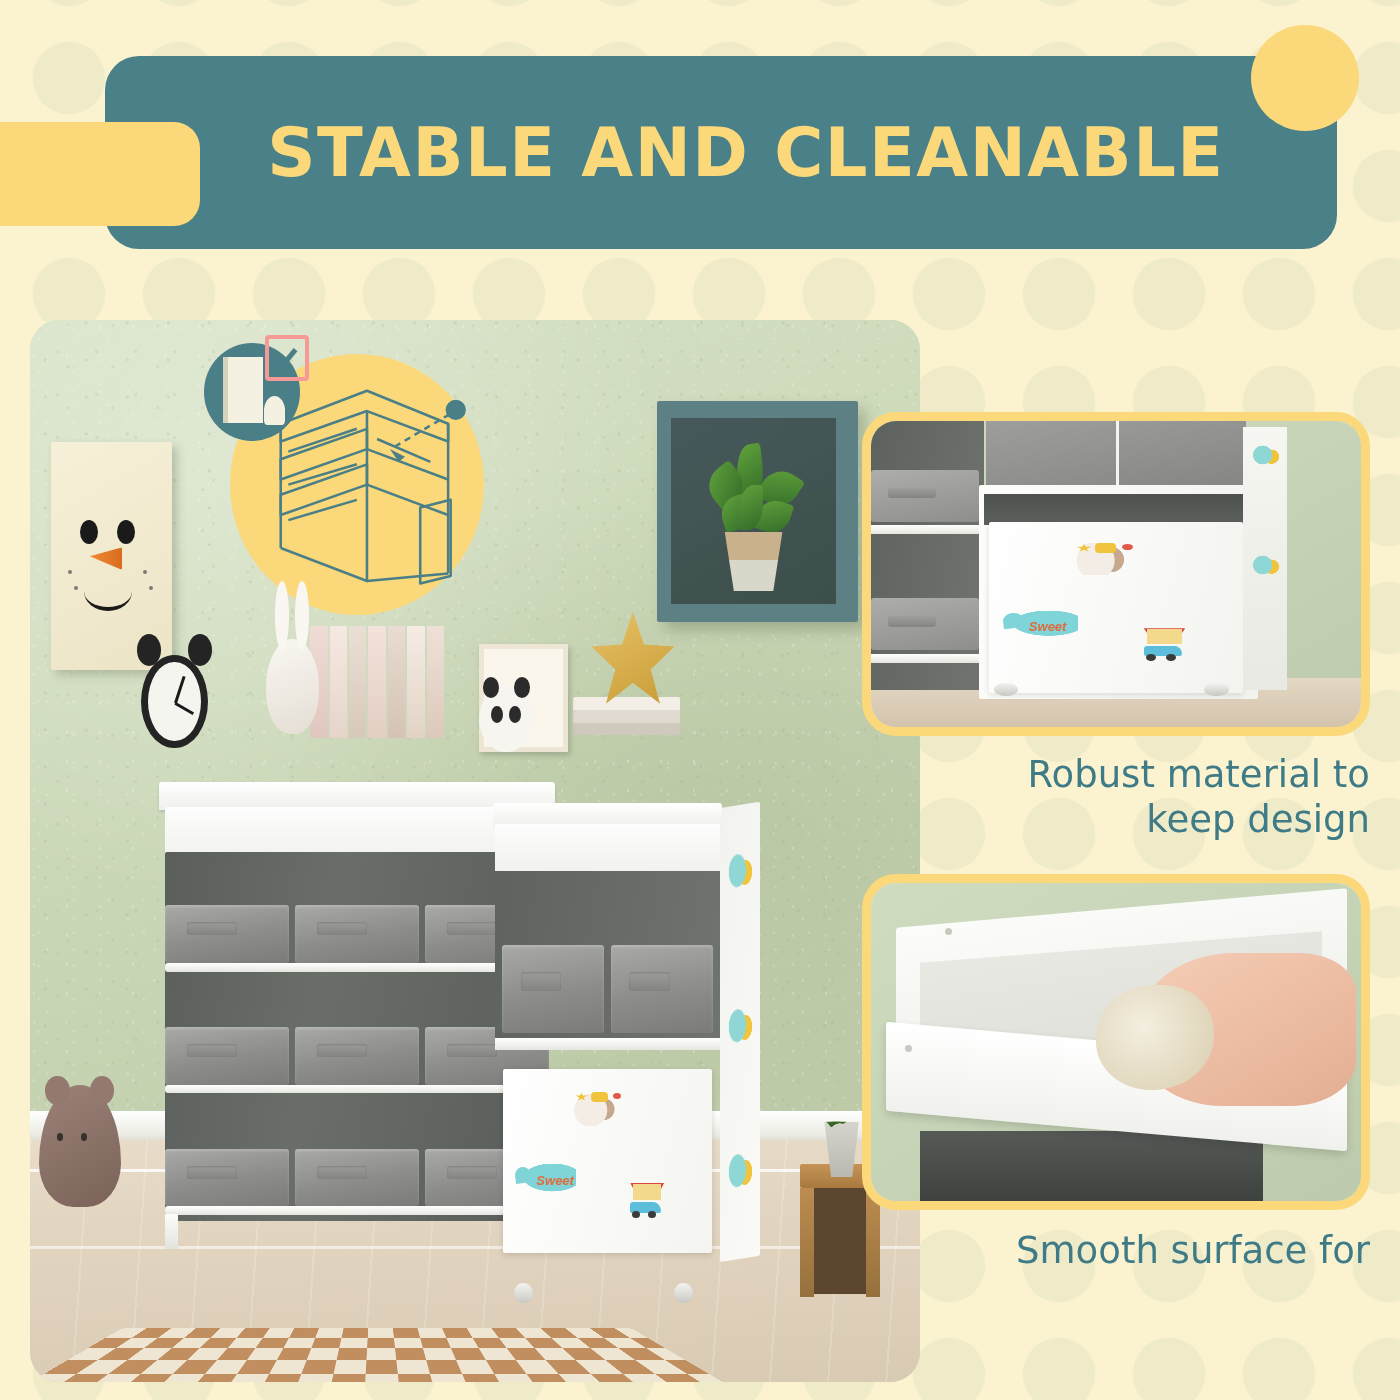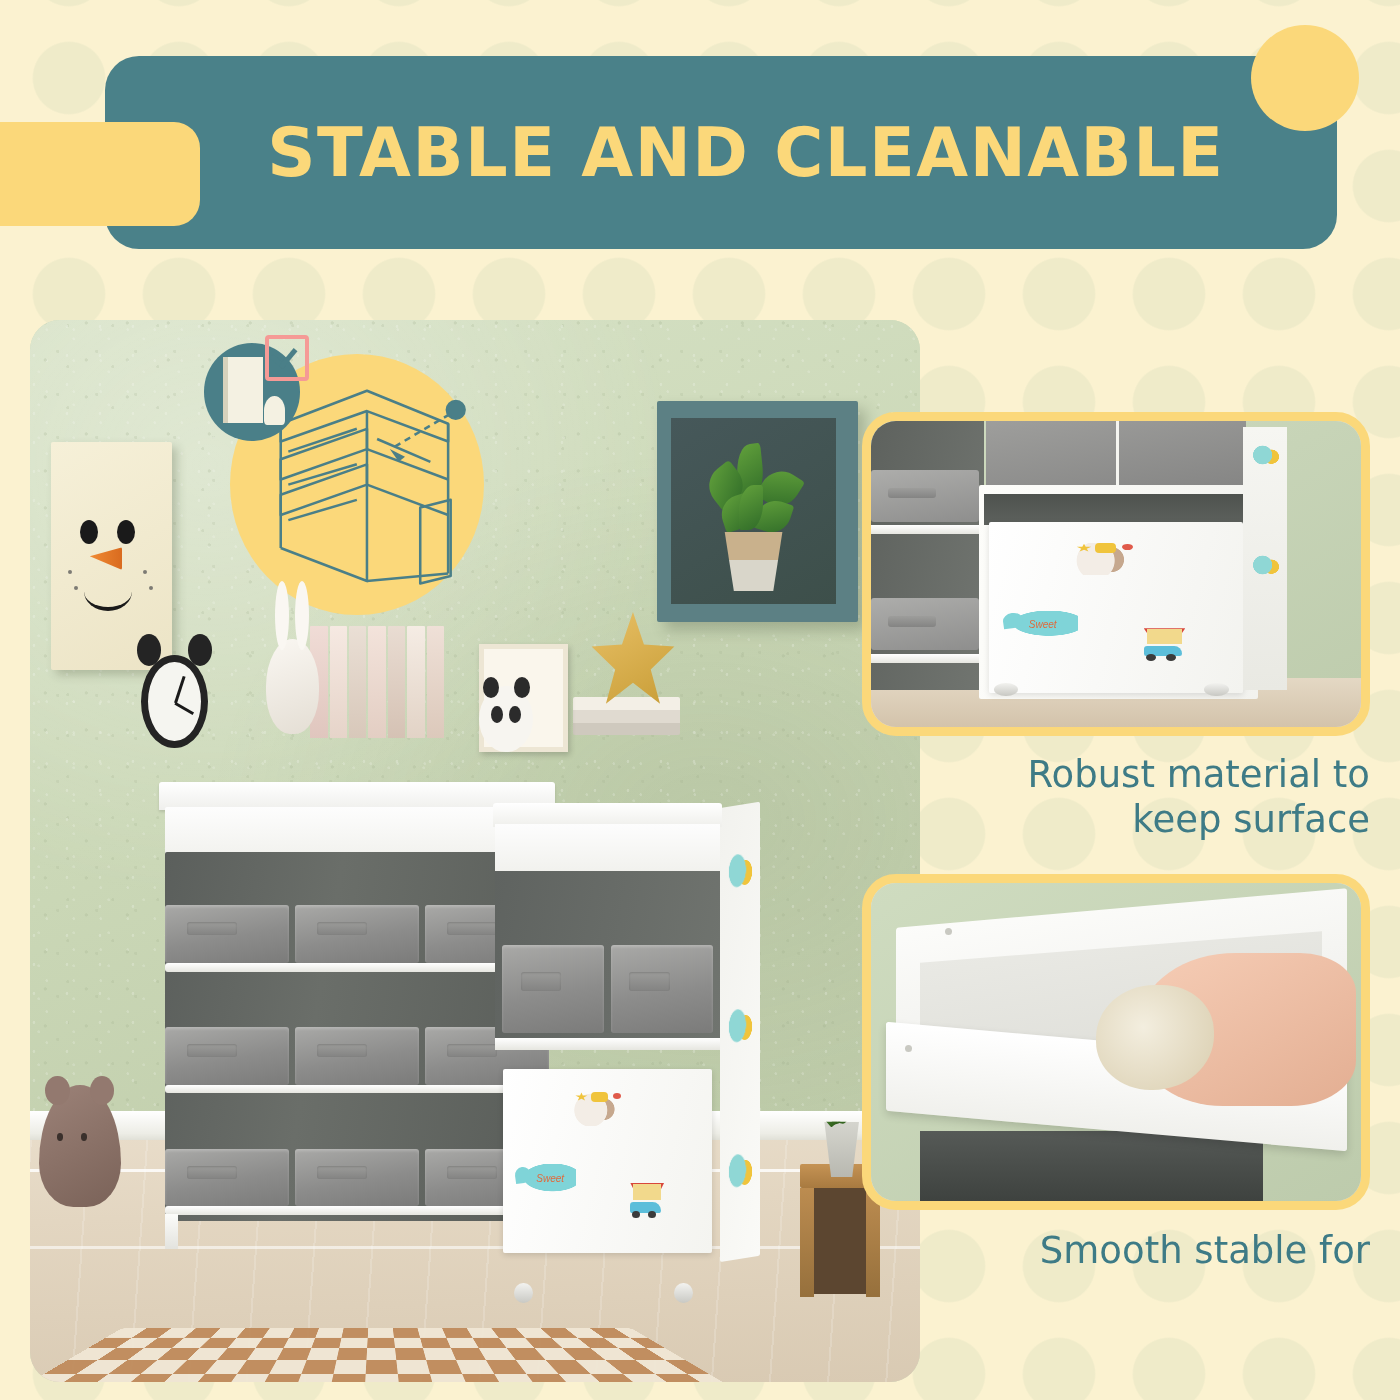--- a/index.html
+++ b/index.html
@@ -268,21 +268,21 @@
     background:radial-gradient(circle at 35% 55%, #F3EDE6 44%, transparent 46%),
                radial-gradient(circle at 62% 52%, #C6A88E 30%, transparent 32%);
   }
   .st-dog .star { position:absolute; left:2%; top:4%; width:26%; height:26%; background:#F0C43C;
     clip-path:polygon(50% 0,61% 35%,98% 35%,68% 57%,79% 91%,50% 70%,21% 91%,32% 57%,2% 35%,39% 35%); }
   .st-dog .bub { position:absolute; left:34%; top:2%; width:36%; height:30%; background:#F0C43C; border-radius:4px; }
   .st-dog .flower { position:absolute; left:80%; top:6%; width:18%; height:18%; background:#E05A4A; border-radius:50%; }
   .st-sweet { width:30%; height:17%; left:5%; top:52%;
     background:radial-gradient(ellipse at 62% 42%, #7FD4D8 52%, transparent 54%); }
   .st-sweet .bal { position:absolute; left:2%; top:8%; width:26%; height:52%; background:#7FD4D8; border-radius:50% 50% 50% 0; transform:rotate(-8deg); }
-  .st-sweet .txt { position:absolute; left:36%; top:28%; font-size:10px; color:#E06A3C; font-weight:normal; font-style:italic;}
+  .st-sweet .txt { position:absolute; left:36%; top:28%; font-size:13px; color:#E06A3C; font-weight:bold; font-style:italic;}
   .st-train { width:24%; height:20%; left:58%; top:62%; }
   .st-train .house { position:absolute; left:18%; top:2%; width:56%; height:44%; background:#F2D98C; }
   .st-train .roof { position:absolute; left:12%; top:0; width:68%; height:18%; background:#D8473B; clip-path:polygon(10% 100%,0 0,100% 0,90% 100%); }
   .st-train .car { position:absolute; left:12%; top:52%; width:62%; height:30%; background:#5CBEDA; border-radius:4px 10px 3px 3px; }
   .st-train .wheel { position:absolute; bottom:4%; width:16%; height:20%; background:#3B3B3B; border-radius:50%; }
 
   .side-sticker { position:absolute; width:66%; height:13%; left:17%;
     background:radial-gradient(ellipse at 40% 50%, #8FD7D5 38%, transparent 40%),
                radial-gradient(ellipse at 70% 55%, #F0C43C 26%, transparent 28%); }
 
@@ -616,31 +616,31 @@
     <div class="c1-side">
       <div class="side-sticker" style="top:4%"></div>
       <div class="side-sticker" style="top:46%"></div>
     </div>
     <div class="c1-wheel" style="left:25%"></div>
     <div class="c1-wheel" style="left:68%"></div>
   </div>
 </div>
 <div class="card-cap" style="left:862px; top:752px; width:508px;">
   <div>Robust material to</div>
-  <div>keep surface</div>
+  <div>keep design</div>
 </div>
 
 <div class="card2">
   <div class="card-frame">
     <div class="c2-wall"></div>
     <div class="c2-under"></div>
     <div class="c2-drawer-back"></div>
     <div class="c2-drawer-inner"></div>
     <div class="c2-drawer-front"></div>
     <div class="c2-screw" style="left:15%;top:14%"></div>
     <div class="c2-screw" style="left:7%;top:51%"></div>
     <div class="c2-hand"></div>
     <div class="c2-cloth"></div>
   </div>
 </div>
 <div class="card-cap" style="left:862px; top:1228px; width:508px;">
-  <div>Smooth stable for</div>
+  <div>Smooth surface for</div>
 </div>
 
 </body></html>

